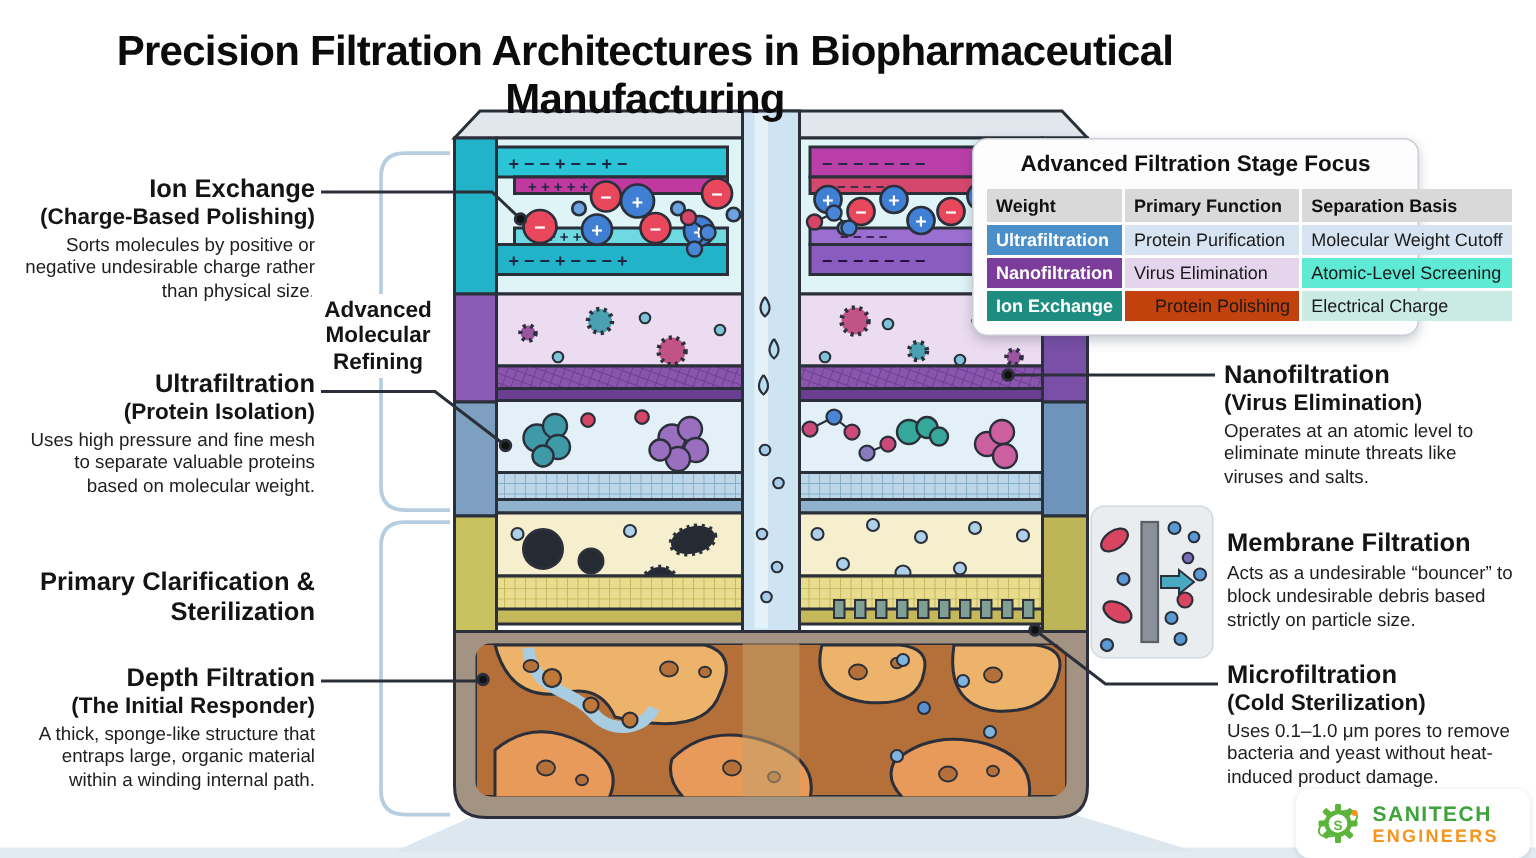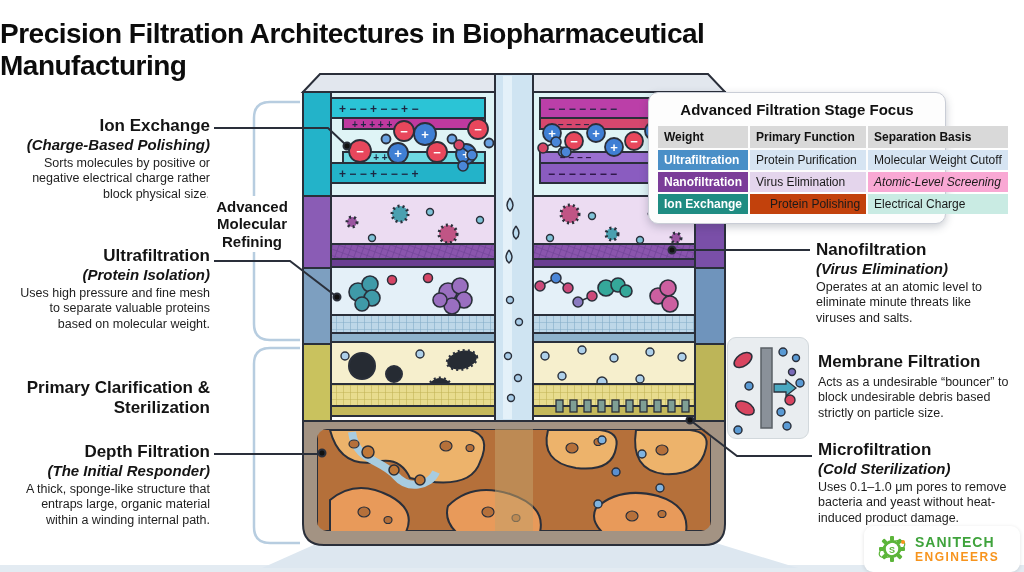--- a/index.html
+++ b/index.html
@@ -1,24 +1,24 @@
 <!DOCTYPE html>
 <html><head>
 <meta charset="utf-8">
 <style>
   html,body{margin:0;padding:0;}
   body{font-family:"Liberation Sans",sans-serif;background:#ffffff;}
   #canvas{position:relative;width:1024px;height:572px;background:#ffffff;overflow:hidden;}
   #machine-svg{position:absolute;left:0;top:0;z-index:1;}
-  .page-title{position:absolute;left:0;top:18px;width:860px;
+  .page-title{position:absolute;left:0;top:18px;width:860px;text-align:center;
     font-size:28px;font-weight:bold;color:#0c0c0c;letter-spacing:-0.5px;z-index:3;}
   .label{position:absolute;z-index:4;}
   .label.right-align{text-align:right;}
   .label-title{font-size:17px;font-weight:bold;color:#141414;line-height:1.1;}
-  .label-sub{font-size:15px;font-weight:bold;color:#141414;line-height:1.15;font-style:italic;}
+  .label-sub{font-size:15px;font-weight:bold;color:#141414;line-height:1.15;}
   .label-desc{font-size:12.5px;color:#1e1e1e;line-height:1.24;margin-top:3px;}
   .group-label{position:absolute;z-index:4;font-size:15px;font-weight:bold;color:#141414;
     text-align:center;line-height:1.15;background:#ffffff;padding:2px 0;}
   .group-label.big{font-size:17px;text-align:right;background:transparent;}
   
   .focus-table{position:absolute;left:648px;top:92px;width:298px;z-index:5;
     background:#fdfdfd;border:1px solid #c9cdd6;border-radius:10px;
     box-shadow:0 3px 8px rgba(40,50,70,.25);padding:6px 7px 7px 7px;box-sizing:border-box;}
   .focus-table h3{margin:2px 0 6px 0;text-align:center;font-size:15px;color:#111;}
   .focus-table table{border-collapse:separate;border-spacing:2px;width:100%;}
@@ -334,21 +334,21 @@
       <path d="M690 420 L737 456 H812"></path>
         <circle cx="690" cy="420" r="3.5" fill="#111"></circle>
     </g>
   </svg>
 
   <div class="page-title">Precision Filtration Architectures in Biopharmaceutical Manufacturing</div>
 
   <div class="label right-align" style="left:12px;top:117px;width:198px;">
     <div class="label-title">Ion Exchange</div>
     <div class="label-sub">(Charge-Based Polishing)</div>
-    <div class="label-desc">Sorts molecules by positive or negative electrical charge rather block physical size.</div>
+    <div class="label-desc">Sorts molecules by positive or negative undesirable charge rather than physical size.</div>
   </div>
 
   <div class="label right-align" style="left:12px;top:247px;width:198px;">
     <div class="label-title">Ultrafiltration</div>
     <div class="label-sub">(Protein Isolation)</div>
     <div class="label-desc">Uses high pressure and fine mesh to separate valuable proteins based on molecular weight.</div>
   </div>
 
   <div class="group-label big" style="left:12px;top:376px;width:198px;">Primary Clarification &amp; Sterilization</div>
 
@@ -411,21 +411,21 @@
       </thead>
       <tbody>
         <tr>
           <td class="sys" style="background-color: rgb(74, 143, 199);">Ultrafiltration</td>
           <td style="background-color: rgb(214, 228, 242);">Protein Purification</td>
           <td style="background-color: rgb(214, 228, 242);">Molecular Weight Cutoff</td>
         </tr>
         <tr>
           <td class="sys" style="background-color: rgb(123, 61, 153);">Nanofiltration</td>
           <td style="background-color: rgb(228, 213, 236);">Virus Elimination</td>
-          <td style="background-color: #f9a8d4; font-style: italic;">Atomic-Level Screening</td>
+          <td style="background-color: #5eead4;">Atomic-Level Screening</td>
         </tr>
         <tr>
           <td class="sys" style="background-color: rgb(31, 140, 130);">Ion Exchange</td>
           <td style="background-color: #c2410c; padding-left: 20px;">Protein Polishing</td>
           <td style="background-color: rgb(201, 235, 227);">Electrical Charge</td>
         </tr>
       </tbody>
     </table>
   </div>
 

